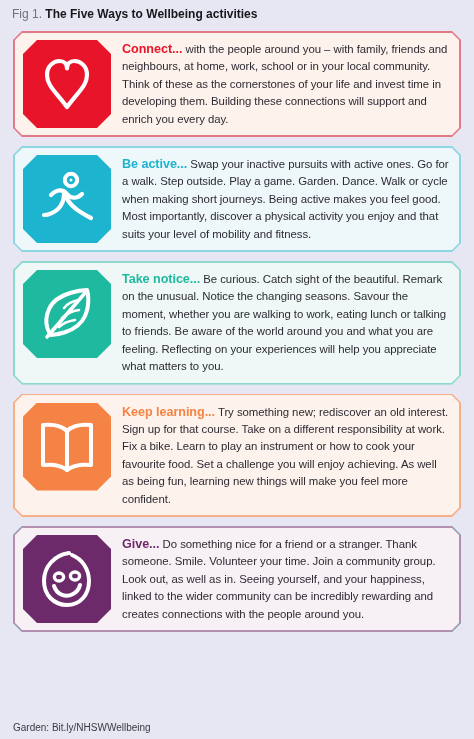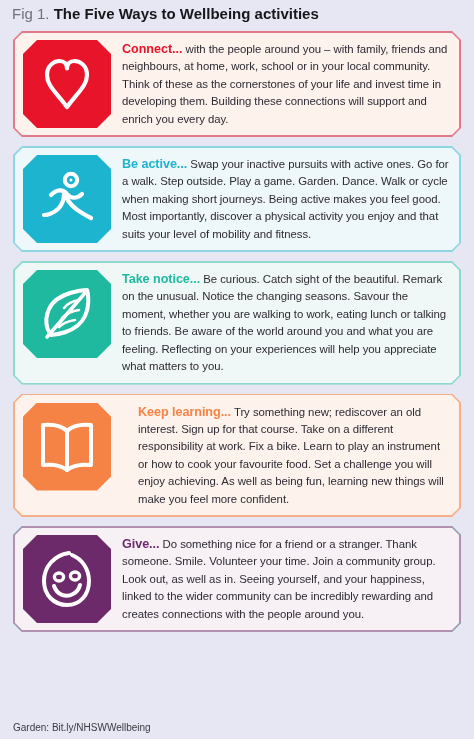--- a/index.html
+++ b/index.html
@@ -13,21 +13,21 @@
     font-family: "Liberation Sans", sans-serif;
     overflow: hidden;
     position: relative;
   }
 
   
   .fig-title {
     position: absolute;
     left: 12px;
     top: 4px;
-    font-size: 15px;
+    font-size: 12px;
     line-height: 20px;
     color: #231f20;
     white-space: nowrap;
   }
   .fig-title .fig-label {
     color: #6f7080;
     font-weight: normal;
   }
   .fig-title .fig-name {
     font-weight: bold;
@@ -193,21 +193,21 @@
         <path d="M44 18 C 38 19 32 22 29 26" fill="none" stroke="#ffffff" stroke-width="2.6" stroke-linecap="round"></path>
         <path d="M44 28 C 37 29 31 32 27 36" fill="none" stroke="#ffffff" stroke-width="2.6" stroke-linecap="round"></path>
         <path d="M40 38 C 34 39 28 41 24 45" fill="none" stroke="#ffffff" stroke-width="2.6" stroke-linecap="round"></path>
       </svg>
     </div>
     <div class="panel-text">
       <span class="lead" style="color: rgb(31, 185, 160);">Take notice...</span><span> Be curious. Catch sight of the beautiful. Remark on the unusual. Notice the changing seasons. Savour the moment, whether you are walking to work, eating lunch or talking to friends. Be aware of the world around you and what you are feeling. Reflecting on your experiences will help you appreciate what matters to you.</span>
     </div>
   </div>
 
-  <div class="panel" style="background: rgb(246, 176, 137); gap: 16px;">
+  <div class="panel" style="background: rgb(246, 176, 137);">
     <div class="panel-border" style="background: rgb(246, 176, 137);"></div>
     <div class="panel-inner" style="background: rgb(253, 243, 236);"></div>
     <div class="icon-tile" style="background: rgb(245, 131, 69);">
       <svg width="64" height="60" viewBox="0 0 64 60">
         <path d="M32 14 C 27 9 18 7 8 8 L 8 48 C 18 47 27 49 32 53 Z" fill="none" stroke="#ffffff" stroke-width="4" stroke-linejoin="round"></path>
         <path d="M32 14 C 37 9 46 7 56 8 L 56 48 C 46 47 37 49 32 53 Z" fill="none" stroke="#ffffff" stroke-width="4" stroke-linejoin="round"></path>
       </svg>
     </div>
     <div class="panel-text">
       <span class="lead" style="color: rgb(245, 131, 69);">Keep learning...</span><span> Try something new; rediscover an old interest. Sign up for that course. Take on a different responsibility at work. Fix a bike. Learn to play an instrument or how to cook your favourite food. Set a challenge you will enjoy achieving. As well as being fun, learning new things will make you feel more confident.</span>

